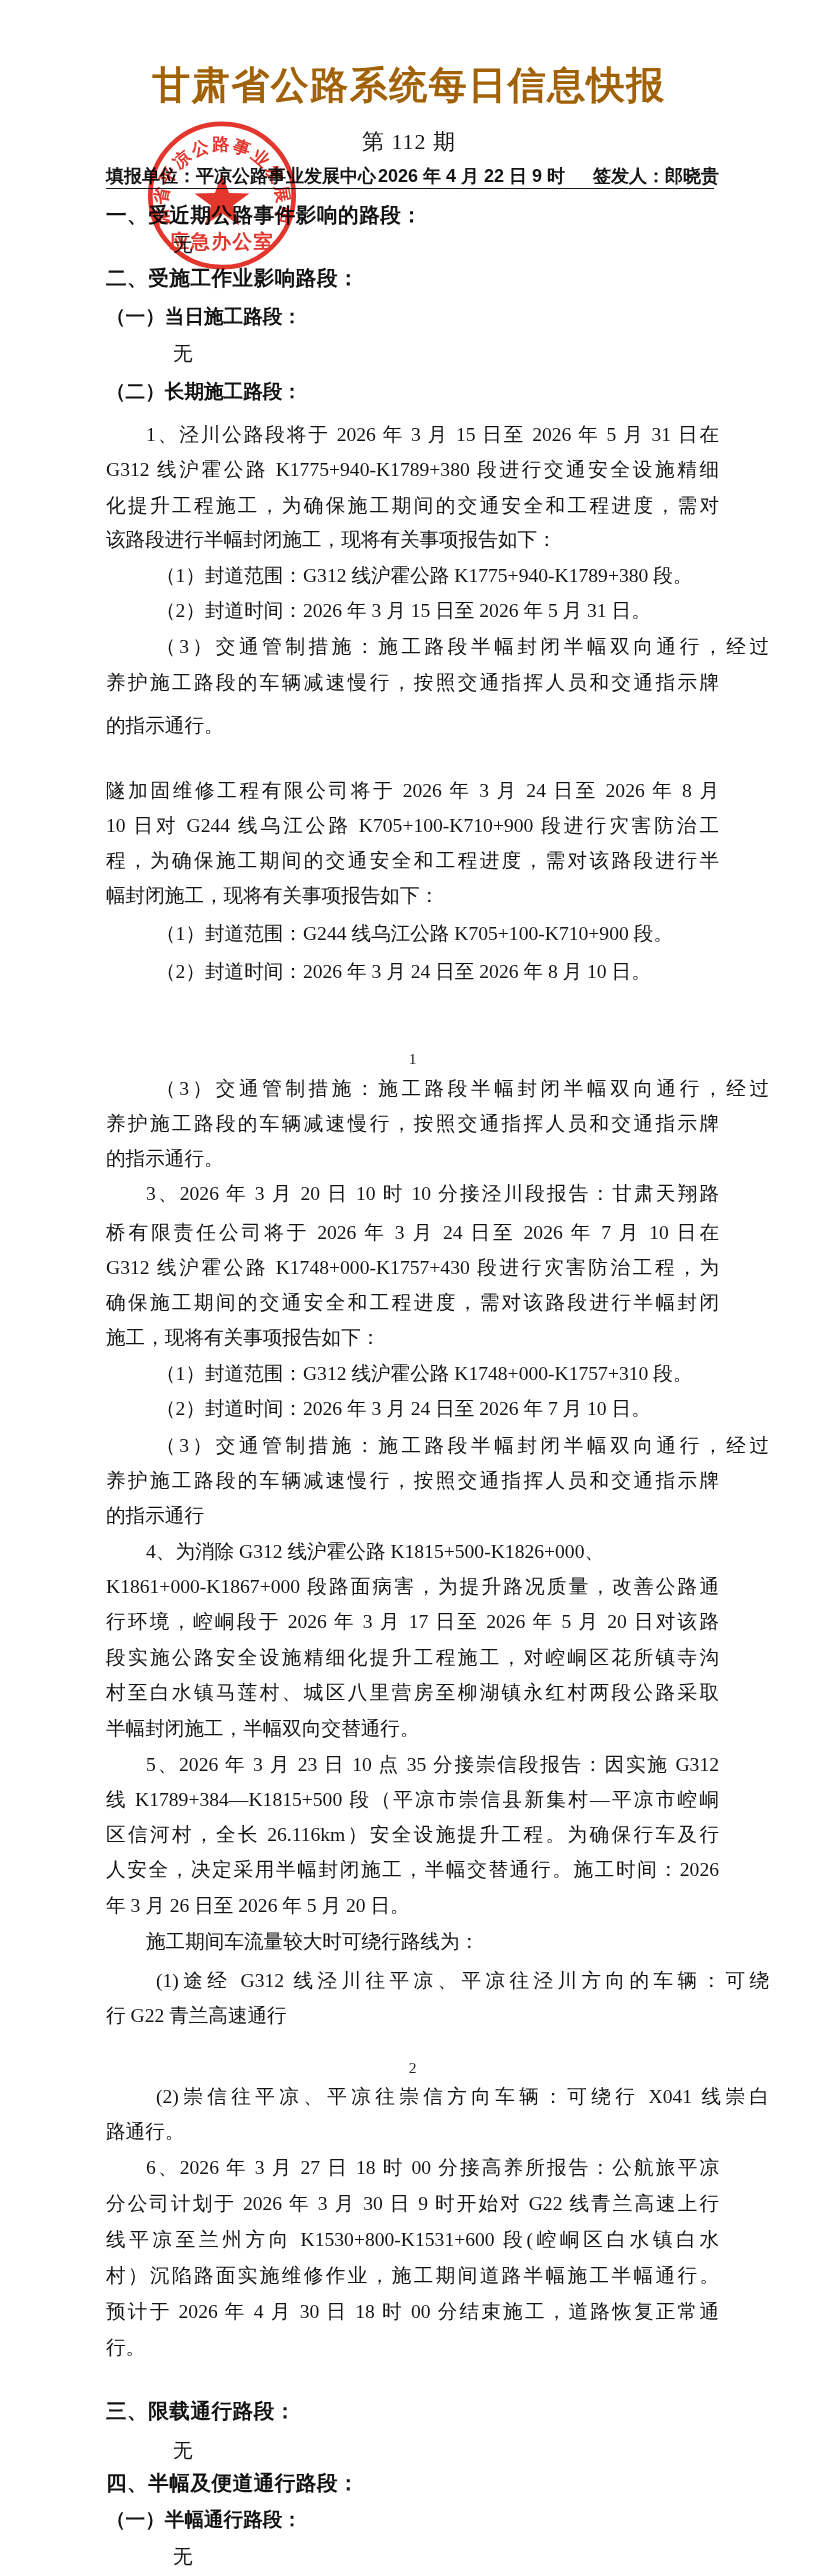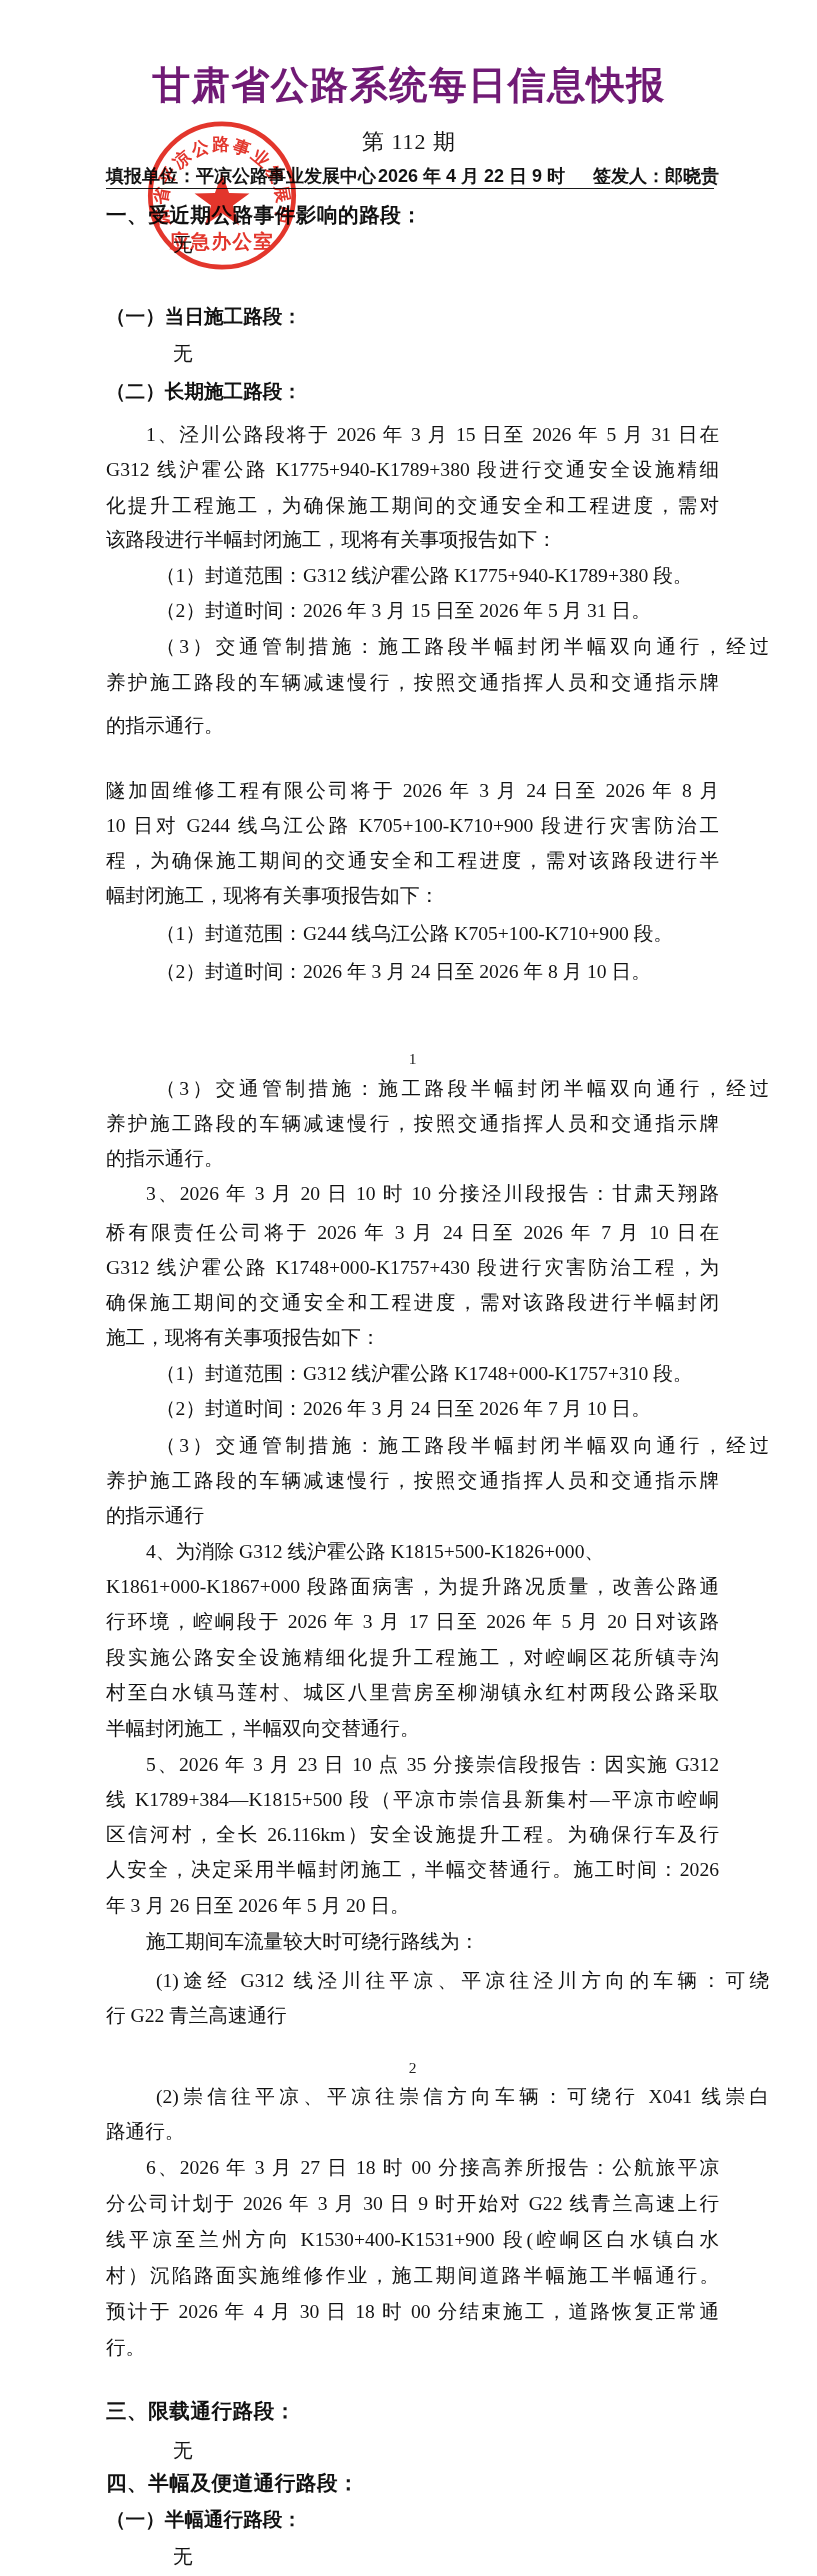--- a/index.html
+++ b/index.html
@@ -9,21 +9,21 @@
     height:3146px;
     background:#ffffff;
     overflow:hidden;
     font-family:"Liberation Serif", serif;
     color:#121212;
   }
   .doc-title{
     position:absolute; left:0; right:0; top:60px;
     text-align:center;
     font-size:38px; font-weight:bold;
-    color:#701a75;
+    color:#a16207;
     font-family:"Liberation Serif", serif;
     letter-spacing:1.5px;
     white-space:nowrap;
   }
   .issue{
     position:absolute; left:0; right:0; top:127px;
     text-align:center;
     font-size:22px;
     color:#141414;
     letter-spacing:1px;
@@ -83,20 +83,21 @@
   <div class="issue">第 112 期</div>
 
   <div class="meta-row">
     <span class="meta-unit">填报单位：平凉公路事业发展中心</span>
     <span class="meta-date">2026 年 4 月 22 日 9 时</span>
     <span class="meta-signer">签发人：郎晓贵</span>
   </div>
 
   <div class="ln h1" style="top:202px">一、受近期公路事件影响的路段：</div>
   <div class="ln none" style="top:232px">无</div>
+  <div class="ln h1" style="top:265px">二、受施工作业影响路段：</div>
   <div class="ln sub" style="top:304px">（一）当日施工路段：</div>
   <div class="ln none" style="top:341px">无</div>
   <div class="ln sub" style="top:379px">（二）长期施工路段：</div>
 
   <div class="ln p1 j" style="top:422px">1、泾川公路段将于 2026 年 3 月 15 日至 2026 年 5 月 31 日在</div>
   <div class="ln j" style="top:457px">G312 线沪霍公路 K1775+940-K1789+380 段进行交通安全设施精细</div>
   <div class="ln j" style="top:493px">化提升工程施工，为确保施工期间的交通安全和工程进度，需对</div>
   <div class="ln" style="top:527px">该路段进行半幅封闭施工，现将有关事项报告如下：</div>
   <div class="ln pi" style="top:563px">（1）封道范围：G312 线沪霍公路 K1775+940-K1789+380 段。</div>
   <div class="ln pi" style="top:598px">（2）封道时间：2026 年 3 月 15 日至 2026 年 5 月 31 日。</div>
@@ -144,21 +145,21 @@
   <div class="ln pi j" style="top:1968px">(1)途经 G312 线泾川往平凉、平凉往泾川方向的车辆：可绕</div>
   <div class="ln" style="top:2003px">行 G22 青兰高速通行</div>
 
   <div class="pgnum" style="top:2059px">2</div>
 
   <div class="ln pi j" style="top:2084px">(2)崇信往平凉、平凉往崇信方向车辆：可绕行 X041 线崇白</div>
   <div class="ln" style="top:2119px">路通行。</div>
 
   <div class="ln p1 j" style="top:2155px">6、2026 年 3 月 27 日 18 时 00 分接高养所报告：公航旅平凉</div>
   <div class="ln j" style="top:2191px">分公司计划于 2026 年 3 月 30 日 9 时开始对 G22 线青兰高速上行</div>
-  <div class="ln j" style="top:2227px">线平凉至兰州方向 K1530+400-K1531+900 段(崆峒区白水镇白水</div>
+  <div class="ln j" style="top:2227px">线平凉至兰州方向 K1530+800-K1531+600 段(崆峒区白水镇白水</div>
   <div class="ln j" style="top:2263px">村）沉陷路面实施维修作业，施工期间道路半幅施工半幅通行。</div>
   <div class="ln j" style="top:2299px">预计于 2026 年 4 月 30 日 18 时 00 分结束施工，道路恢复正常通</div>
   <div class="ln" style="top:2335px">行。</div>
 
   <div class="ln h1" style="top:2398px">三、限载通行路段：</div>
   <div class="ln none" style="top:2438px">无</div>
   <div class="ln h1" style="top:2470px">四、半幅及便道通行路段：</div>
   <div class="ln sub" style="top:2507px">（一）半幅通行路段：</div>
   <div class="ln none" style="top:2544px">无</div>
 

